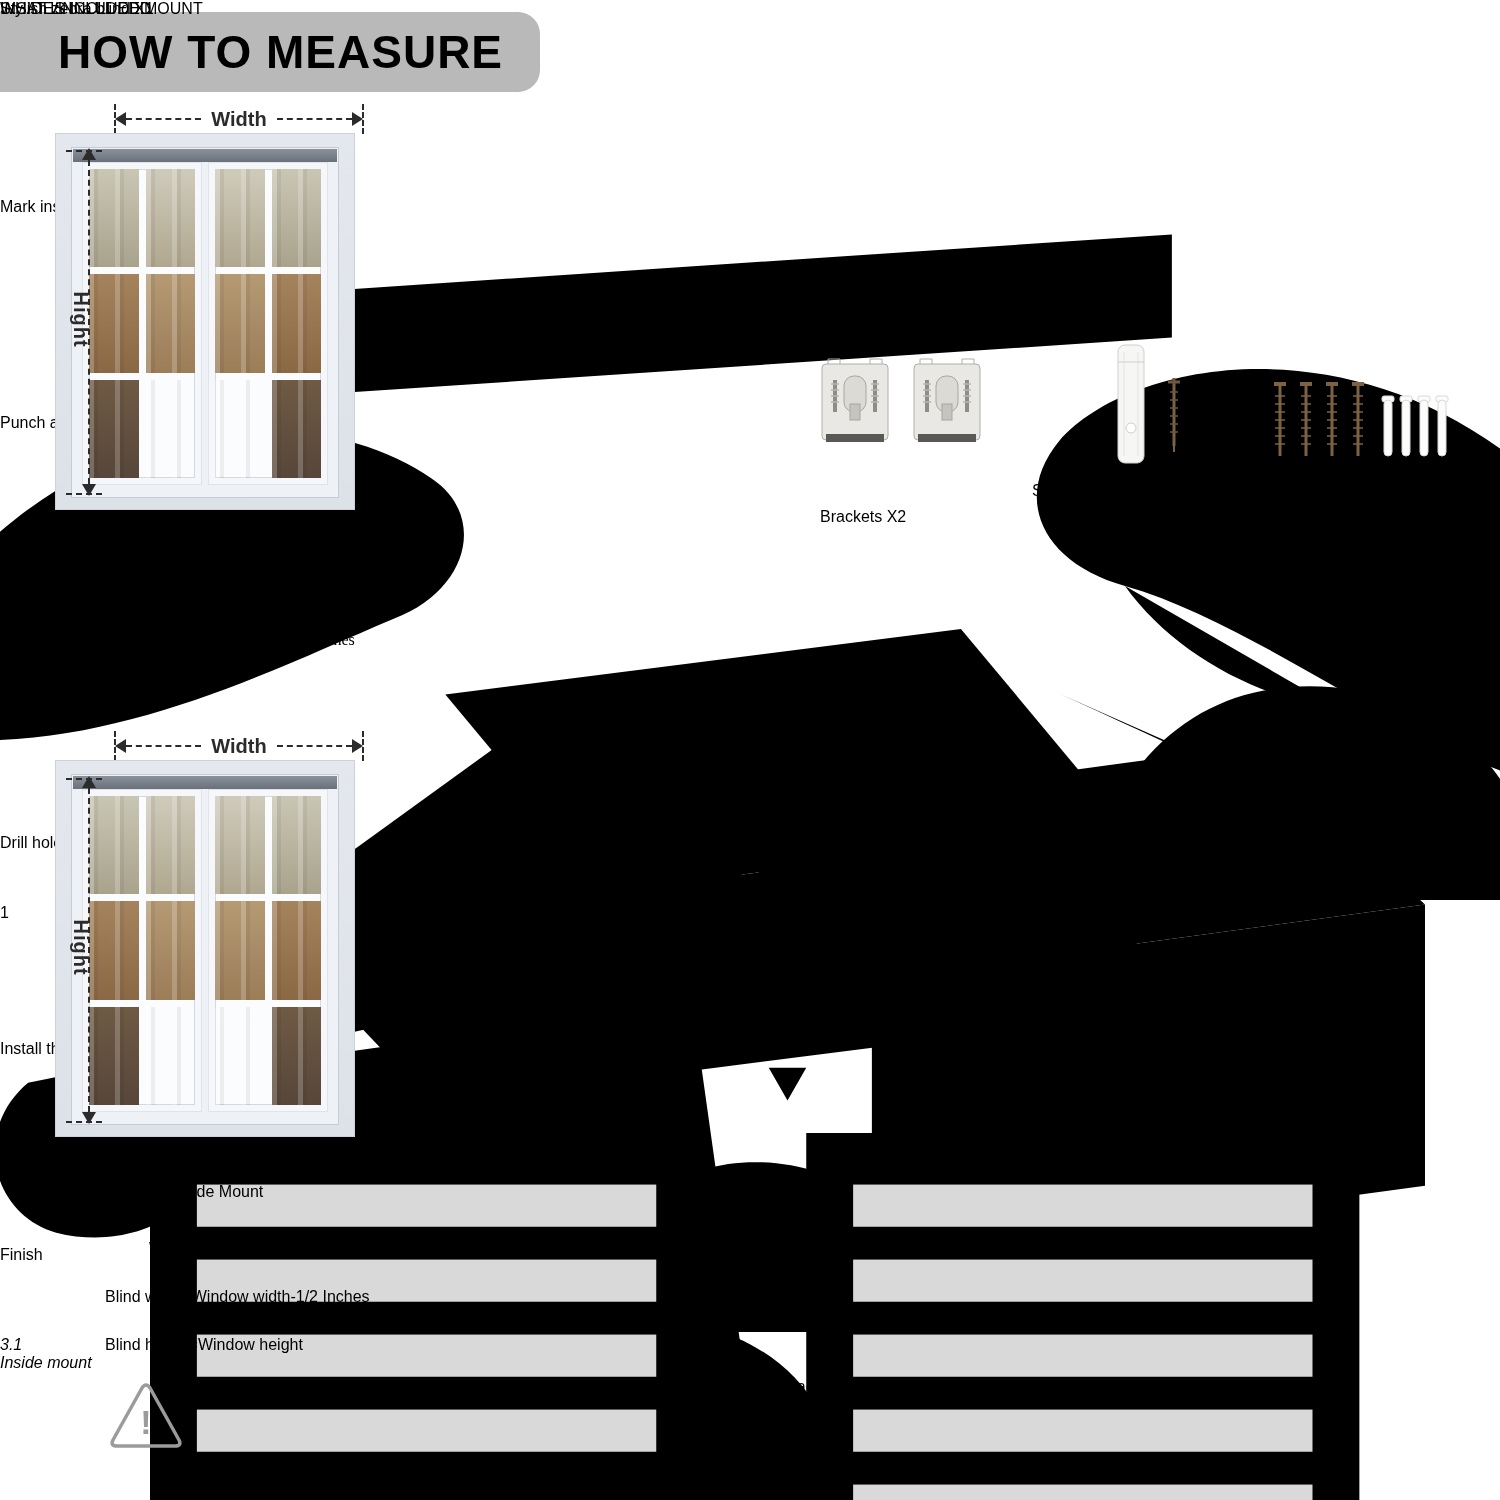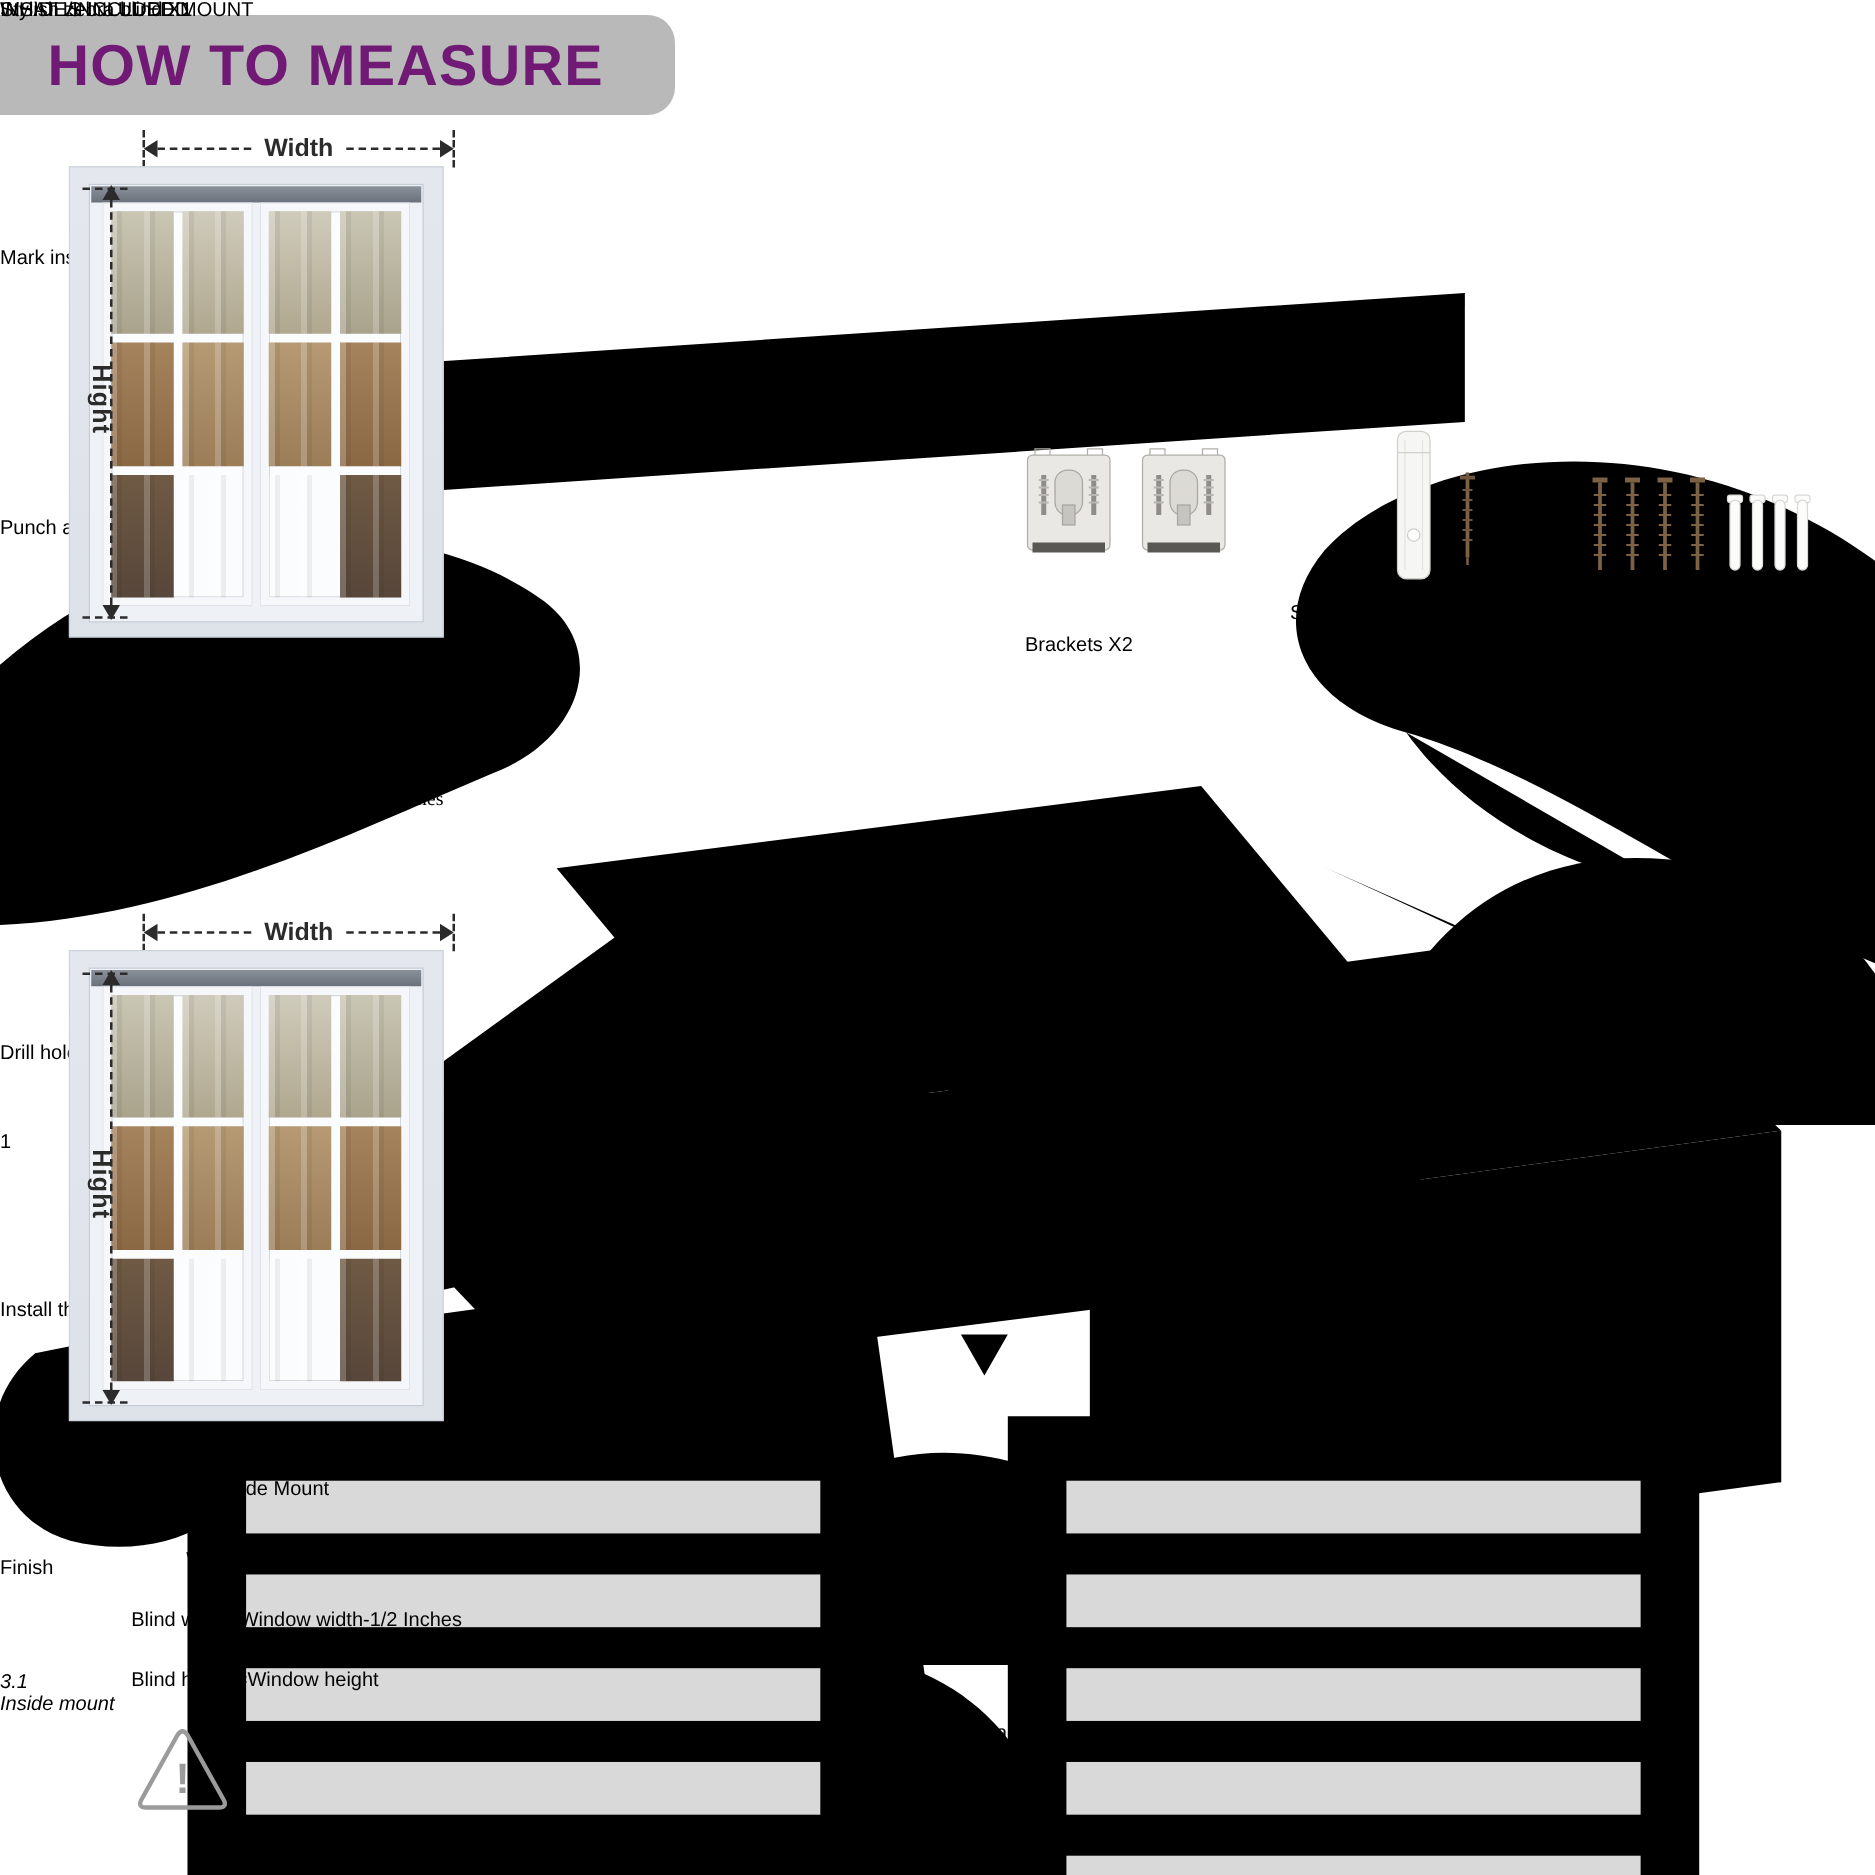--- a/index.html
+++ b/index.html
@@ -2,21 +2,21 @@
 <html><head>
 <meta charset="utf-8">
 <style>
   html,body{margin:0;padding:0;background:#fff;}
   .canvas{position:relative;width:1500px;height:1500px;background:#ffffff;overflow:hidden;
           font-family:"Liberation Sans","DejaVu Sans",sans-serif;}
   .abs{position:absolute;}
 
   
   .lheader{left:0;top:12px;width:540px;height:80px;background:#b9b9b9;border-radius:0 22px 22px 0;
-           color:#701a75;font-weight:bold;font-size:46px;letter-spacing:1px;line-height:80px;padding-left:38px;box-sizing:border-box;}
+           color:#000000;font-weight:bold;font-size:46px;letter-spacing:1px;line-height:80px;padding-left:58px;box-sizing:border-box;}
 
   
   .warrow{display:flex;align-items:center;height:14px;}
   .warrow .dash{flex:1;height:0;border-top:2px dashed #2b2b2b;}
   .warrow .wlabel{padding:0 10px;font-size:20px;font-weight:bold;color:#2b2b2b;}
   .ah{width:0;height:0;border:7px solid transparent;}
   .ah.l{border-right:11px solid #2b2b2b;border-left:0;}
   .ah.r{border-left:11px solid #2b2b2b;border-right:0;}
   .wtick{position:absolute;top:-8px;height:30px;width:0;border-left:2px dashed #2b2b2b;}
   .harrow{width:0;border-left:2px dashed #2b2b2b;}

